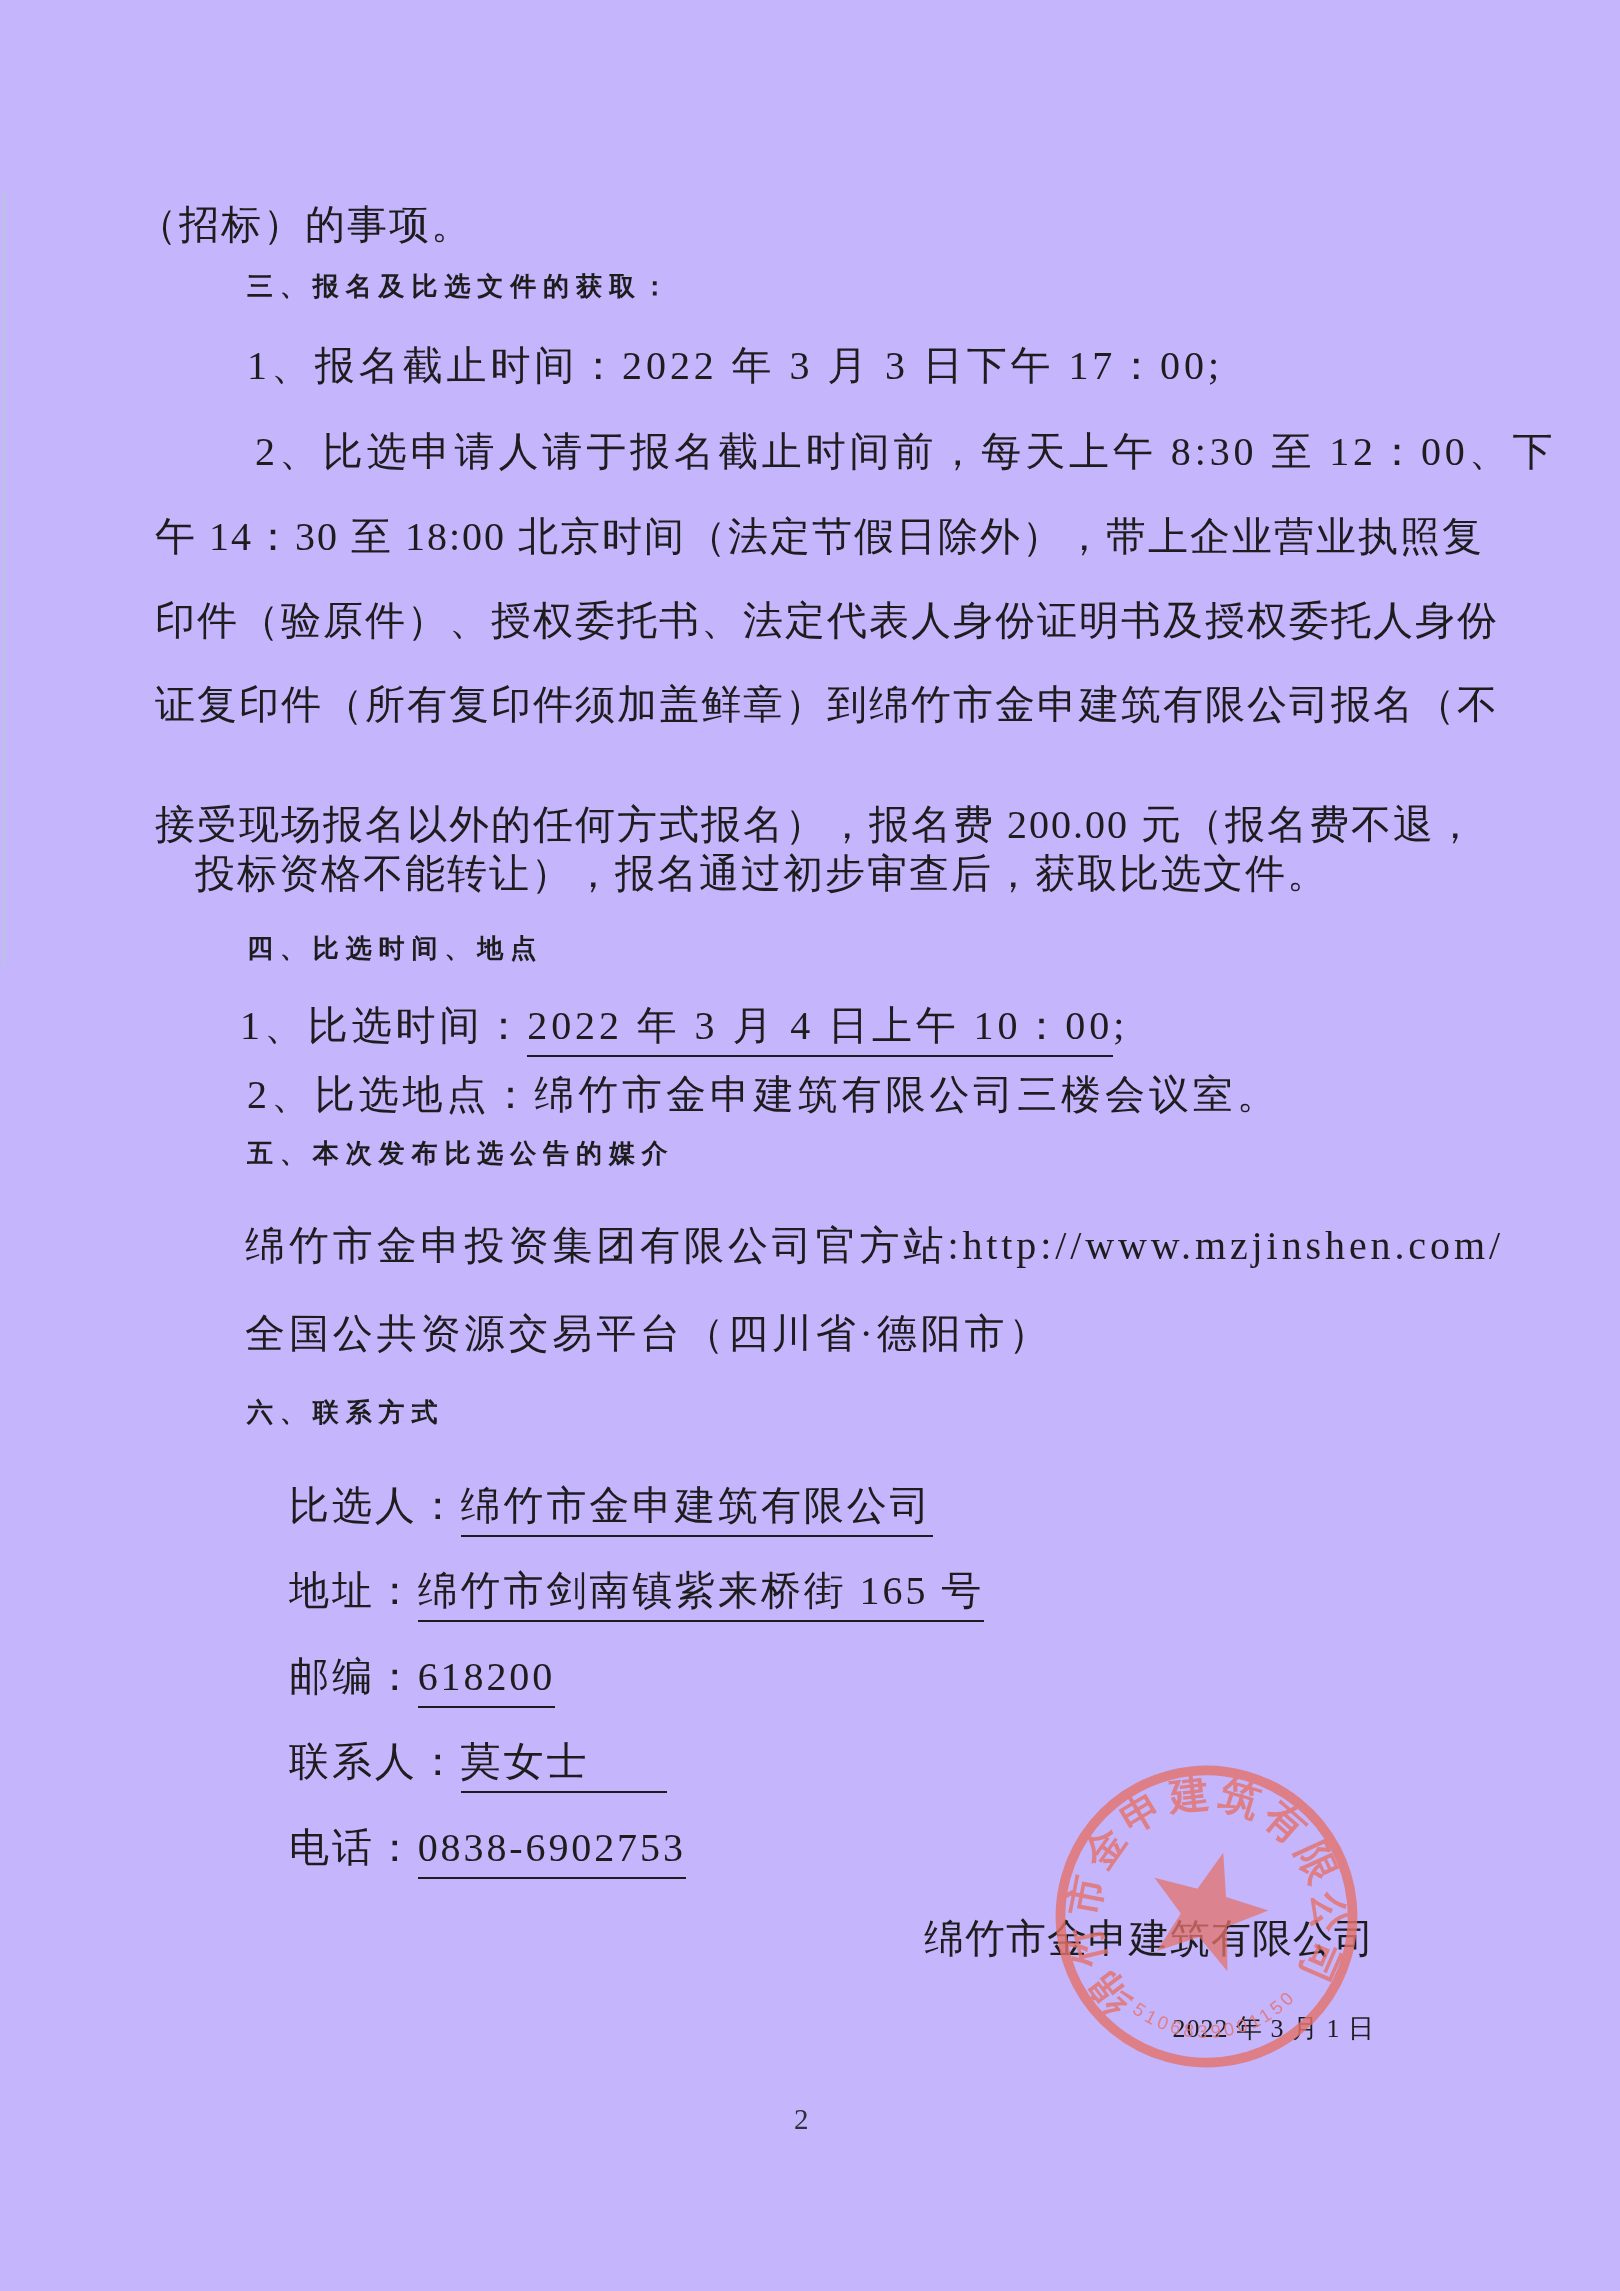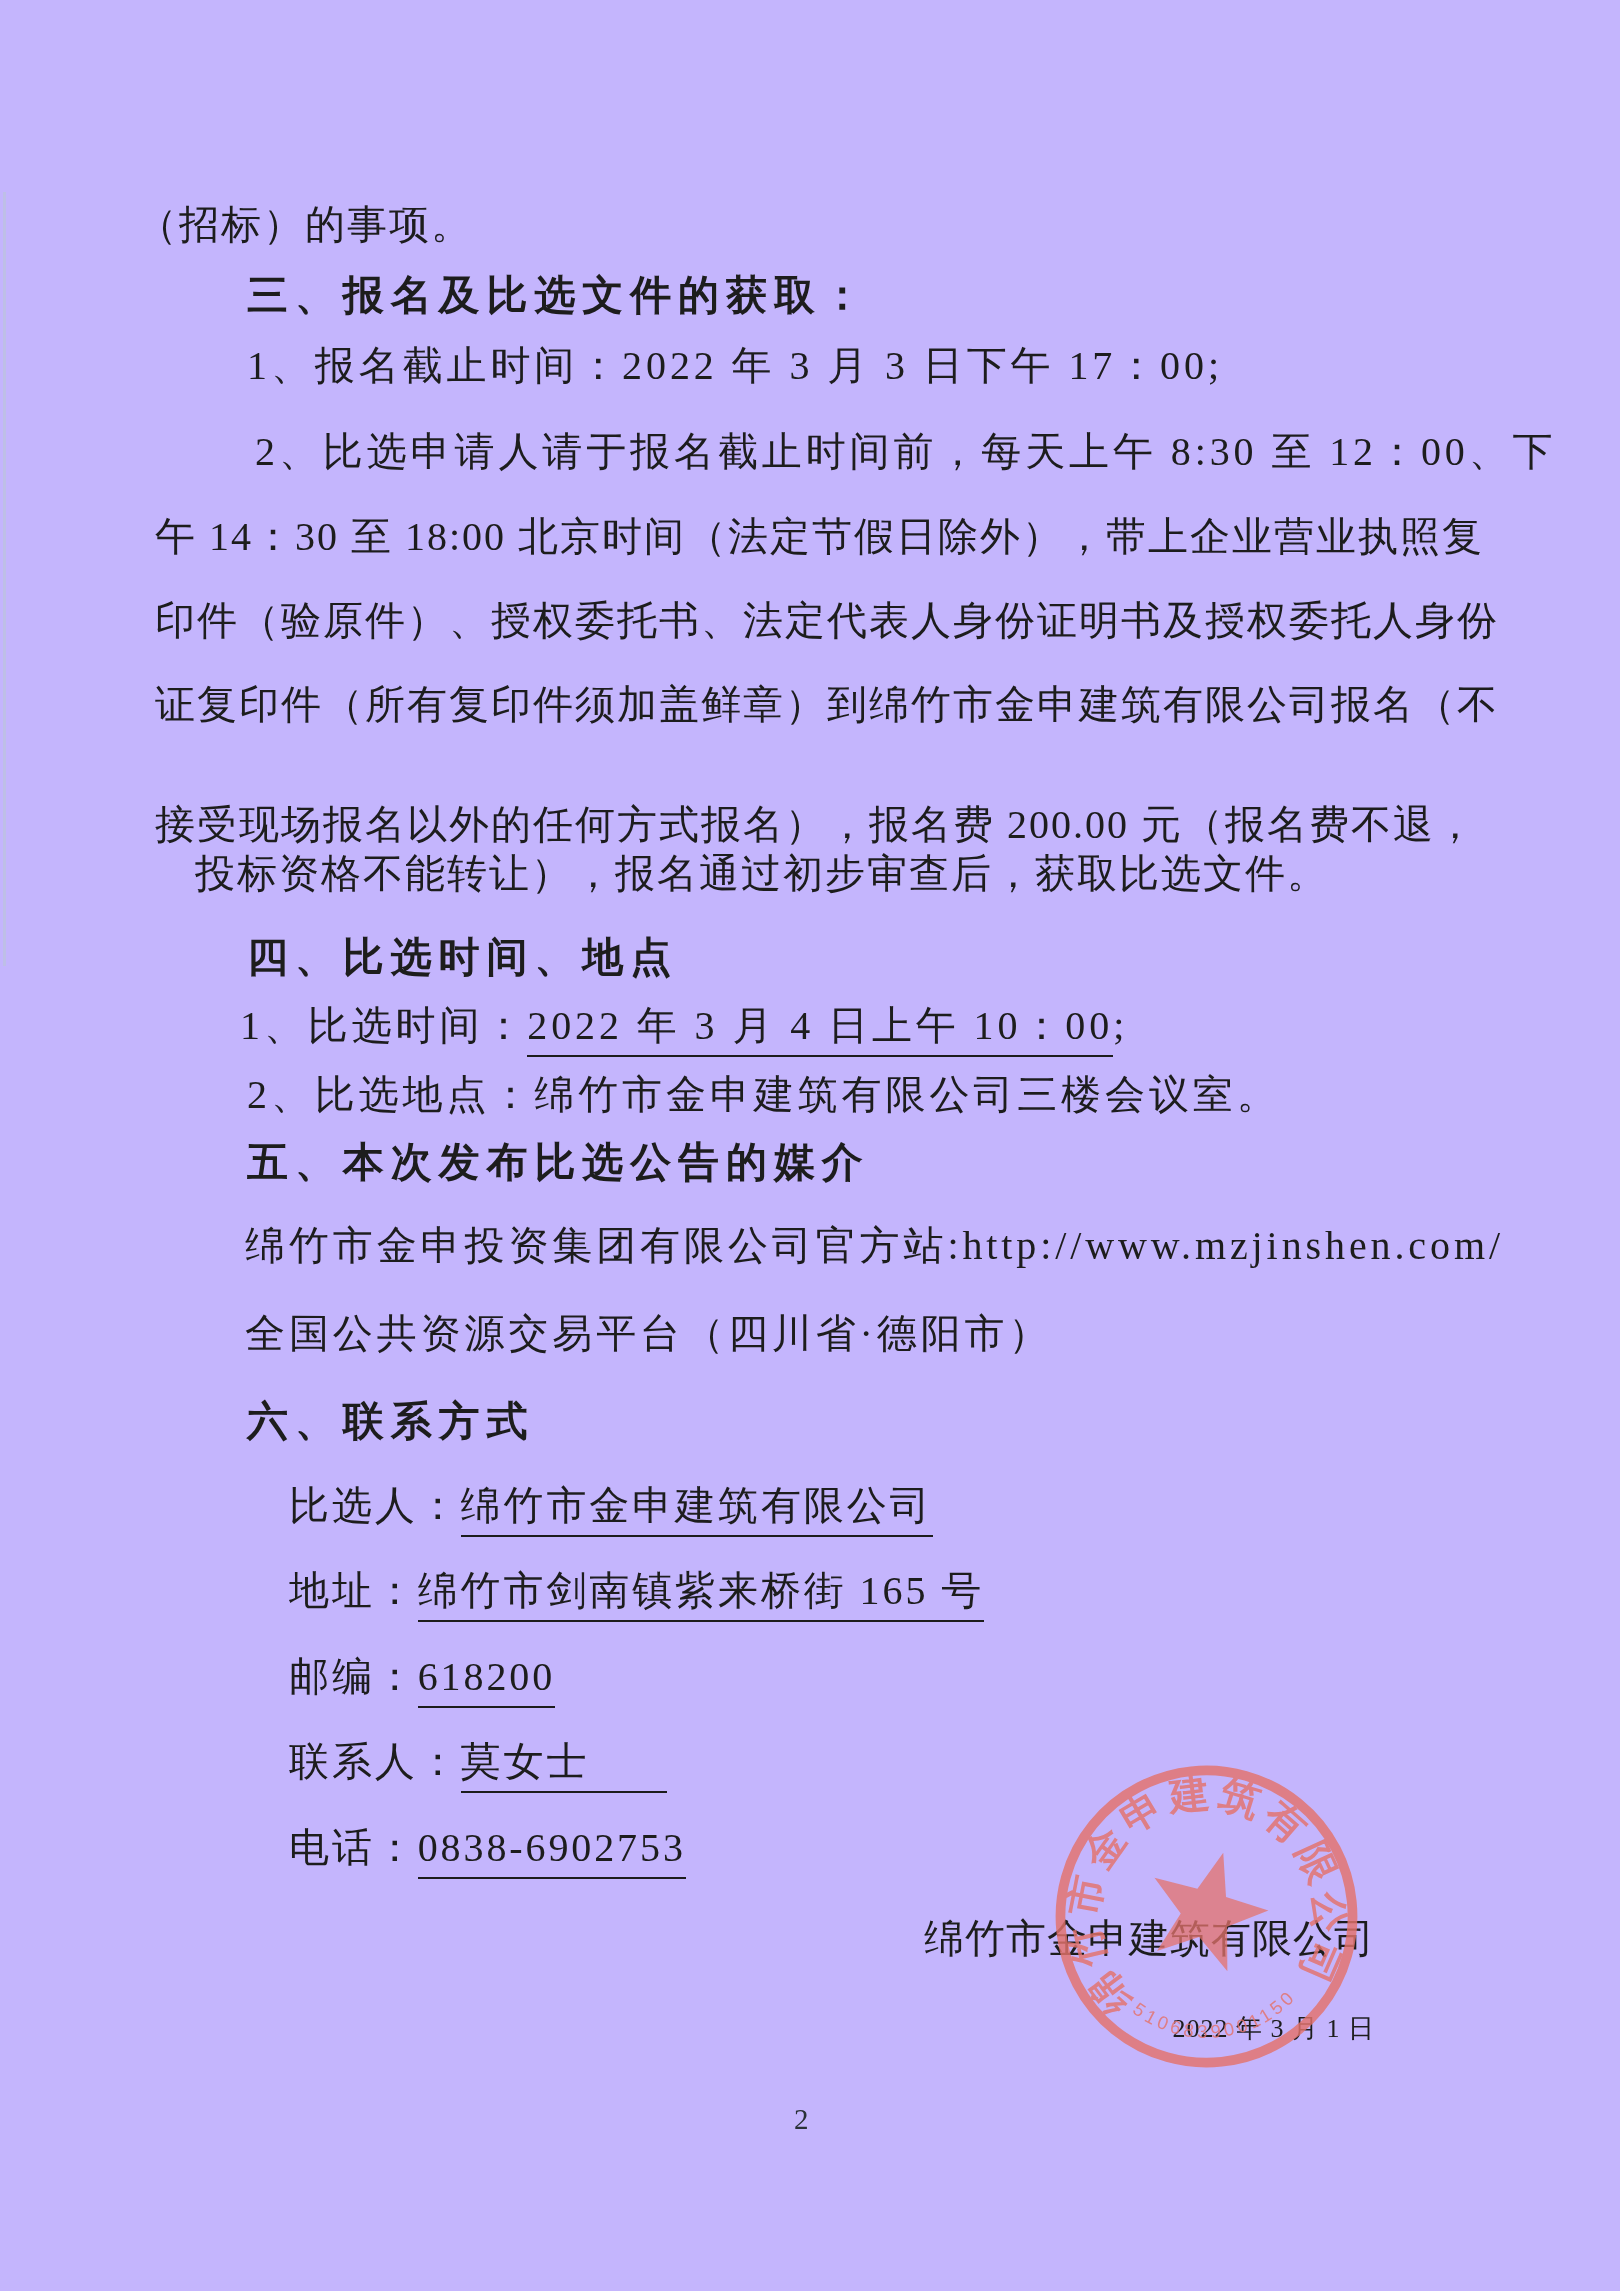--- a/index.html
+++ b/index.html
@@ -14,21 +14,21 @@
   .line{
     position:absolute;
     white-space:nowrap;
     font-size:40px;
     letter-spacing:2px;
     line-height:1.15;
   }
   .heading{
     font-weight:700;
     letter-spacing:6.9px;
-    font-size:41px;
+    font-size:26px;
   }
   .indent{letter-spacing:3.9px;text-align:center;}
   .u{
     border-bottom:2.9px solid #1c1c1c;
     padding-bottom:6.9px;
   }
   .contact-label{letter-spacing:2.9px;}
   .contact-value{letter-spacing:2.9px;}
   .pad-underline{padding-right:78px;}
   .signature-block{

